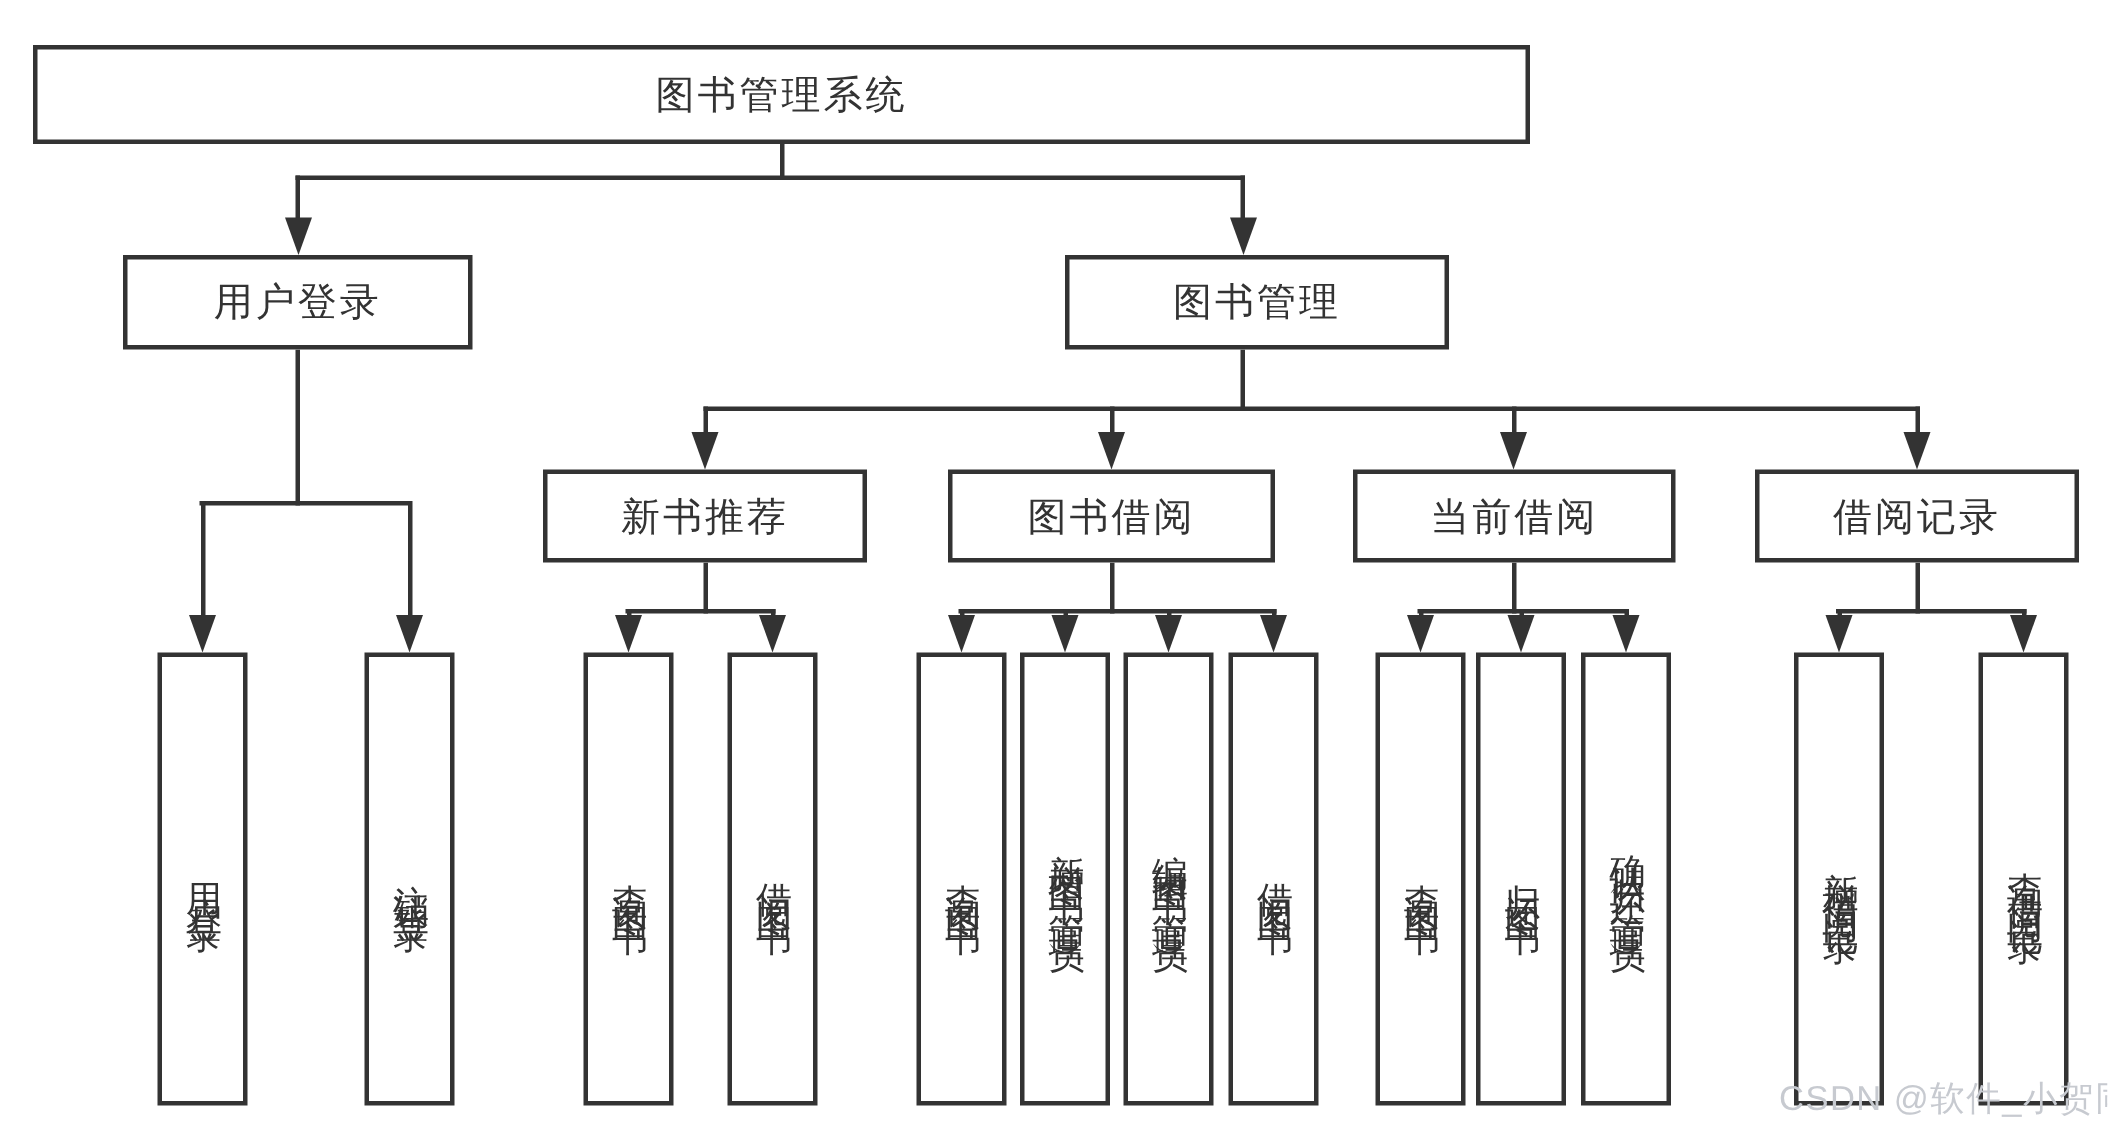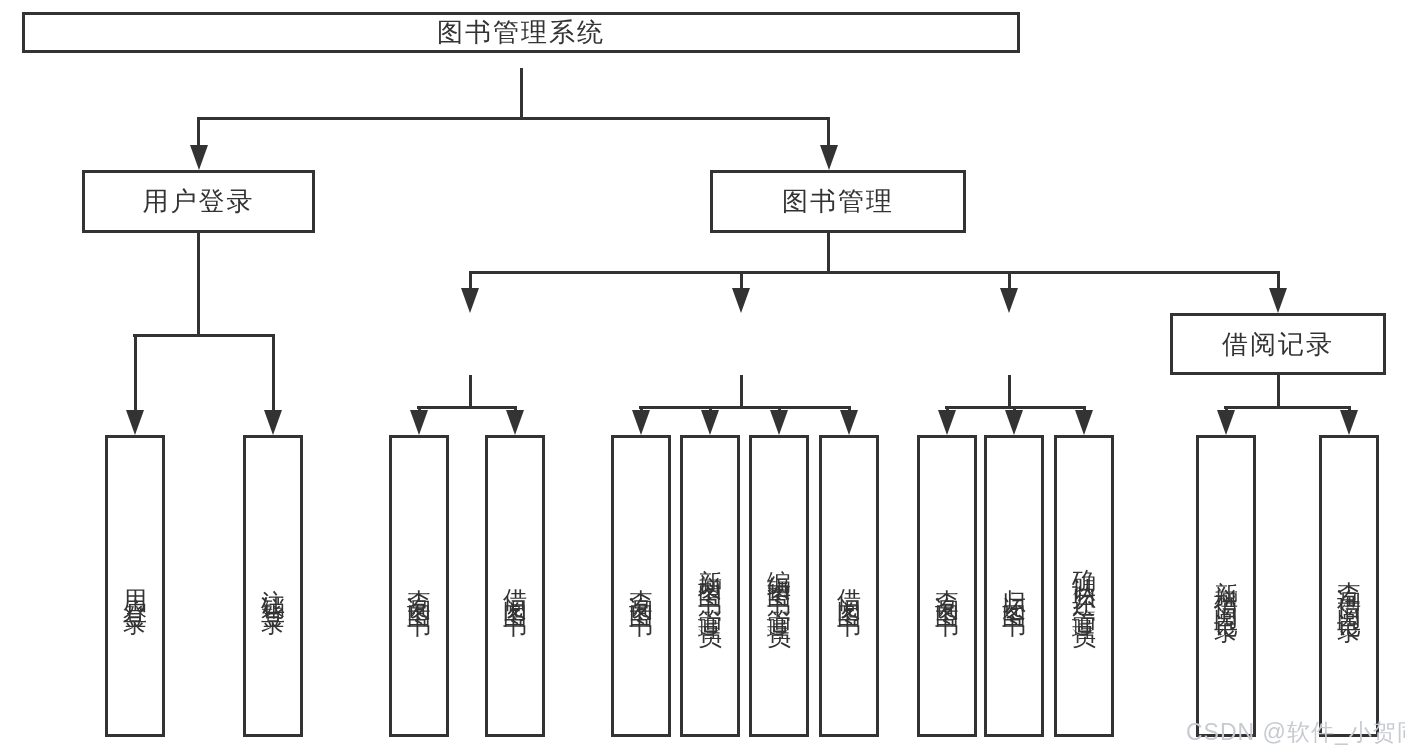--- a/index.html
+++ b/index.html
@@ -26,31 +26,40 @@
   .watermark{
     position:absolute;left:1186px;top:717px;z-index:6;font-size:23px;letter-spacing:1px;
     color:#c7cad0;white-space:nowrap;
   }
 </style>
 </head>
 <body>
 
 <div class="canvas">
 
-  <div class="node h" style="left:22px;top:12px;width:998px;height:41px">
+  <div class="node h" style="left:22px;top:30px;width:998px;height:66px">
     <span>图书管理系统</span>
   </div>
 
   <div class="node h" style="left:82px;top:170px;width:233px;height:63px">
     <span>用户登录</span>
   </div>
   <div class="node h" style="left:710px;top:170px;width:256px;height:63px">
     <span>图书管理</span>
   </div>
 
+  <div class="node h" style="left:362px;top:313px;width:216px;height:62px">
+    <span>新书推荐</span>
+  </div>
+  <div class="node h" style="left:632px;top:313px;width:218px;height:62px">
+    <span>图书借阅</span>
+  </div>
+  <div class="node h" style="left:902px;top:313px;width:215px;height:62px">
+    <span>当前借阅</span>
+  </div>
   <div class="node h" style="left:1170px;top:313px;width:216px;height:62px">
     <span>借阅记录</span>
   </div>
 
   <div class="node v" style="left:105px;top:435px;width:60px;height:302px">
     <span>用户登录</span>
   </div>
   <div class="node v" style="left:243px;top:435px;width:60px;height:302px">
     <span>注销登录</span>
   </div>

